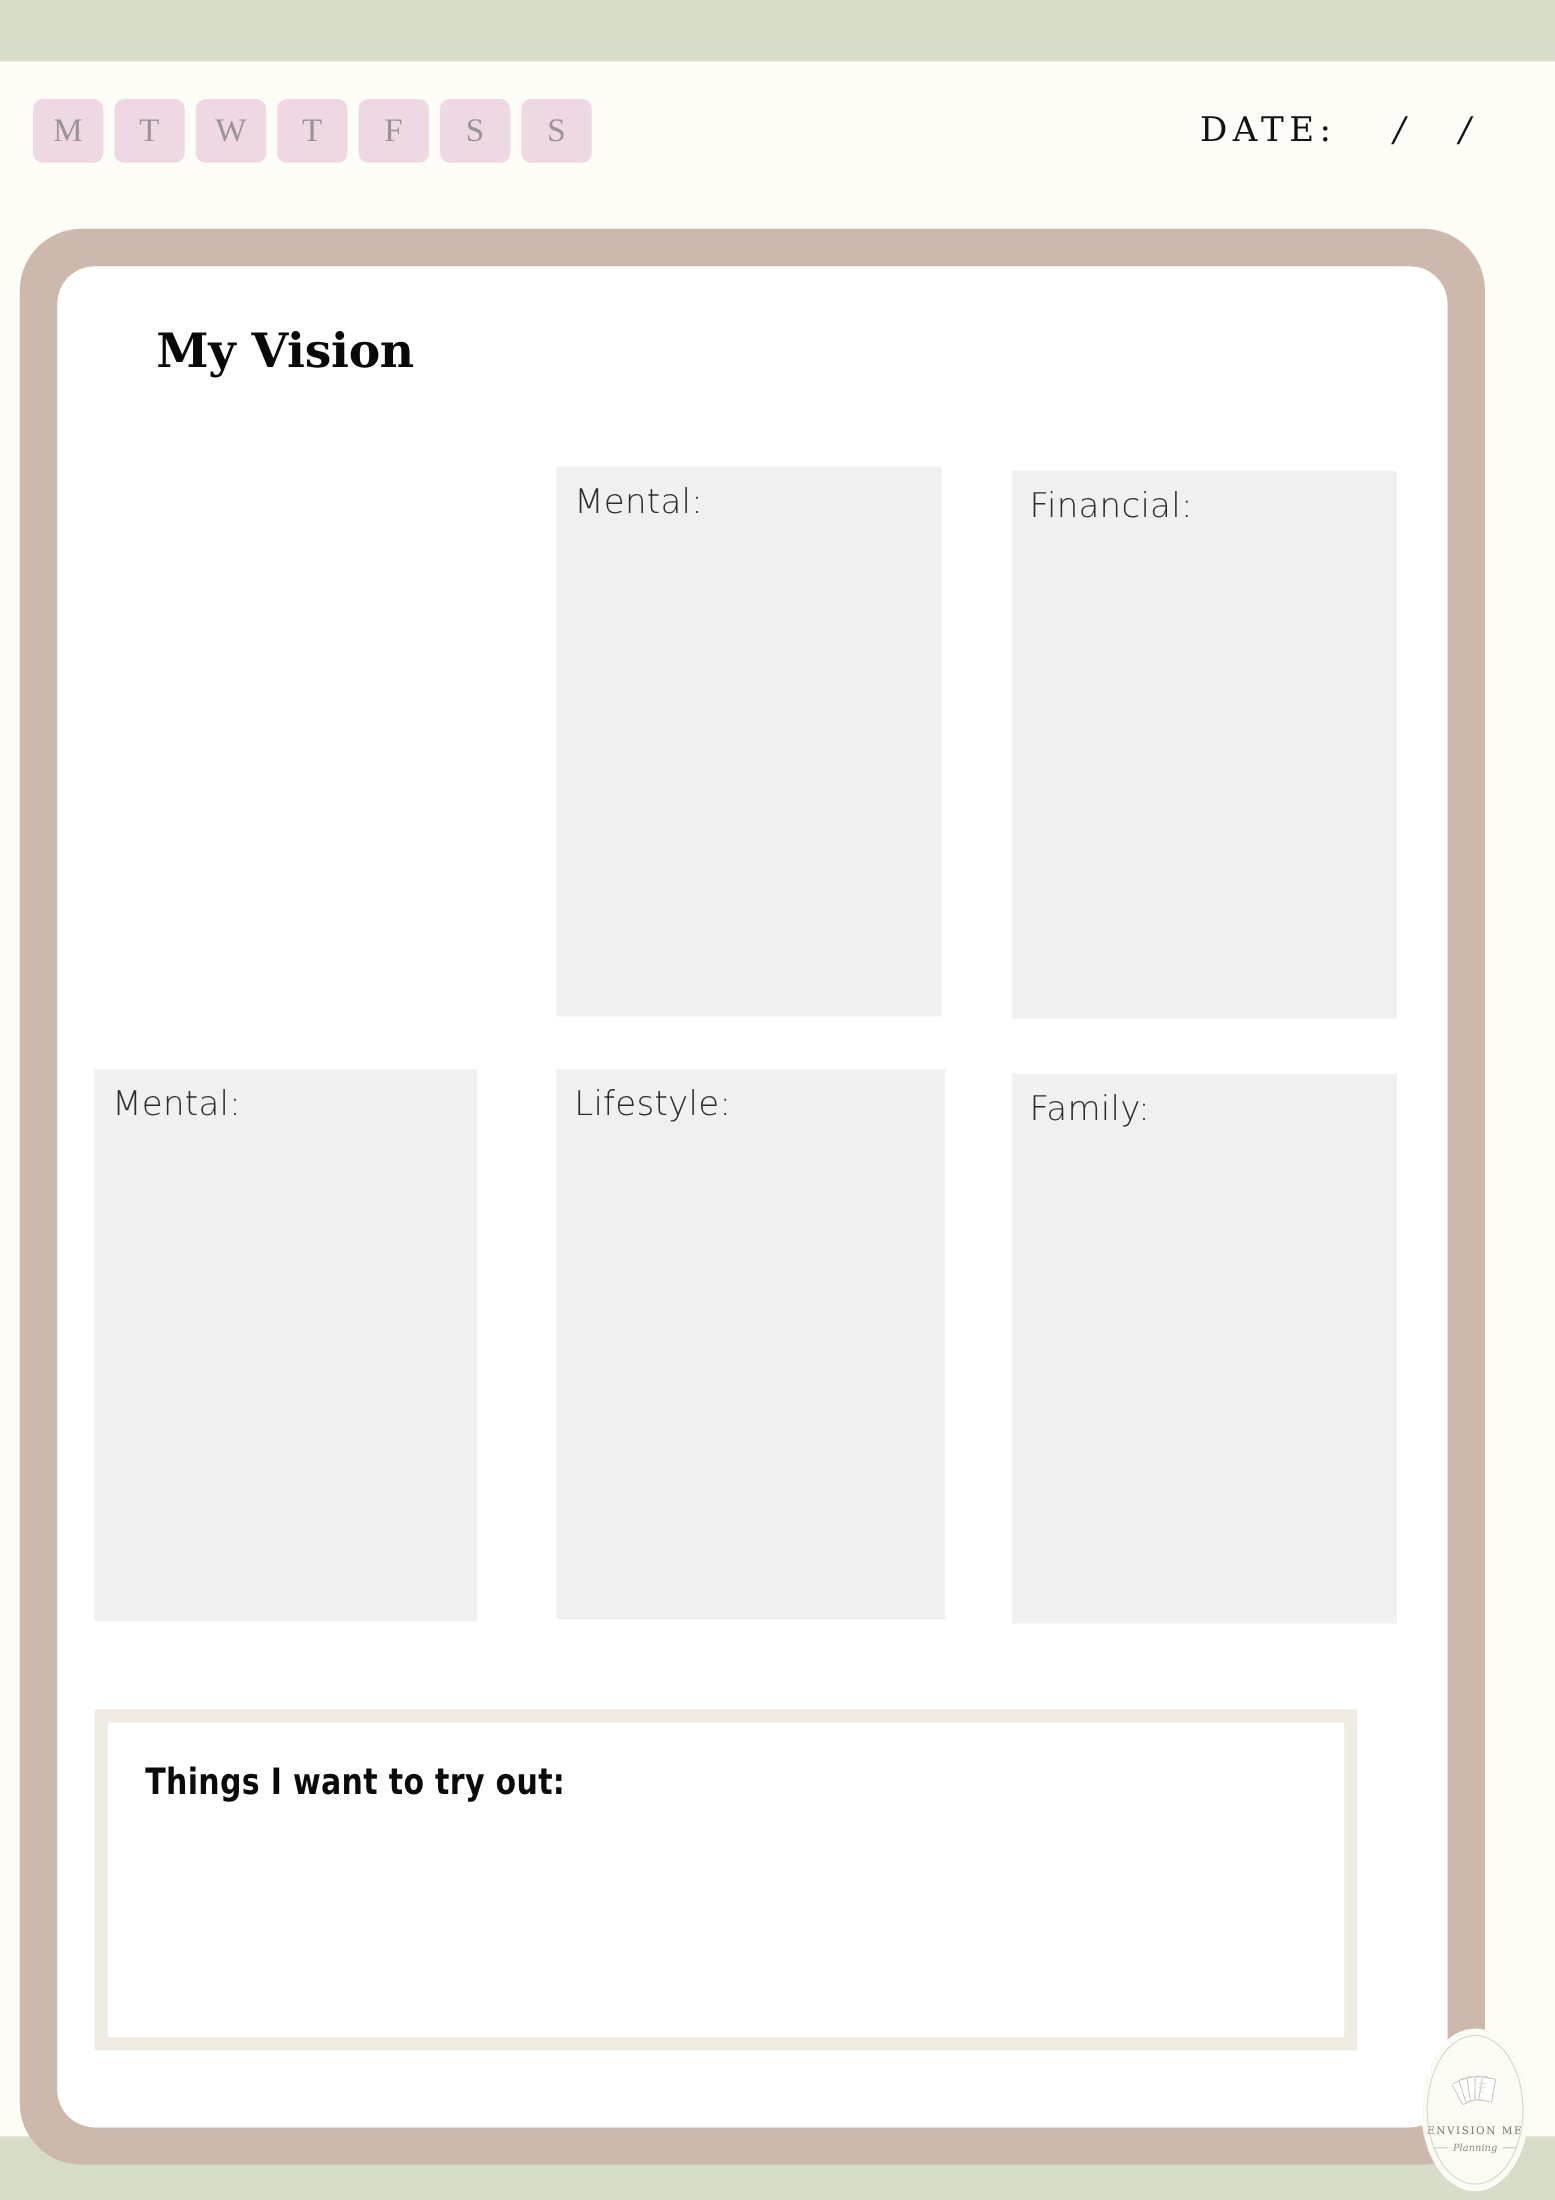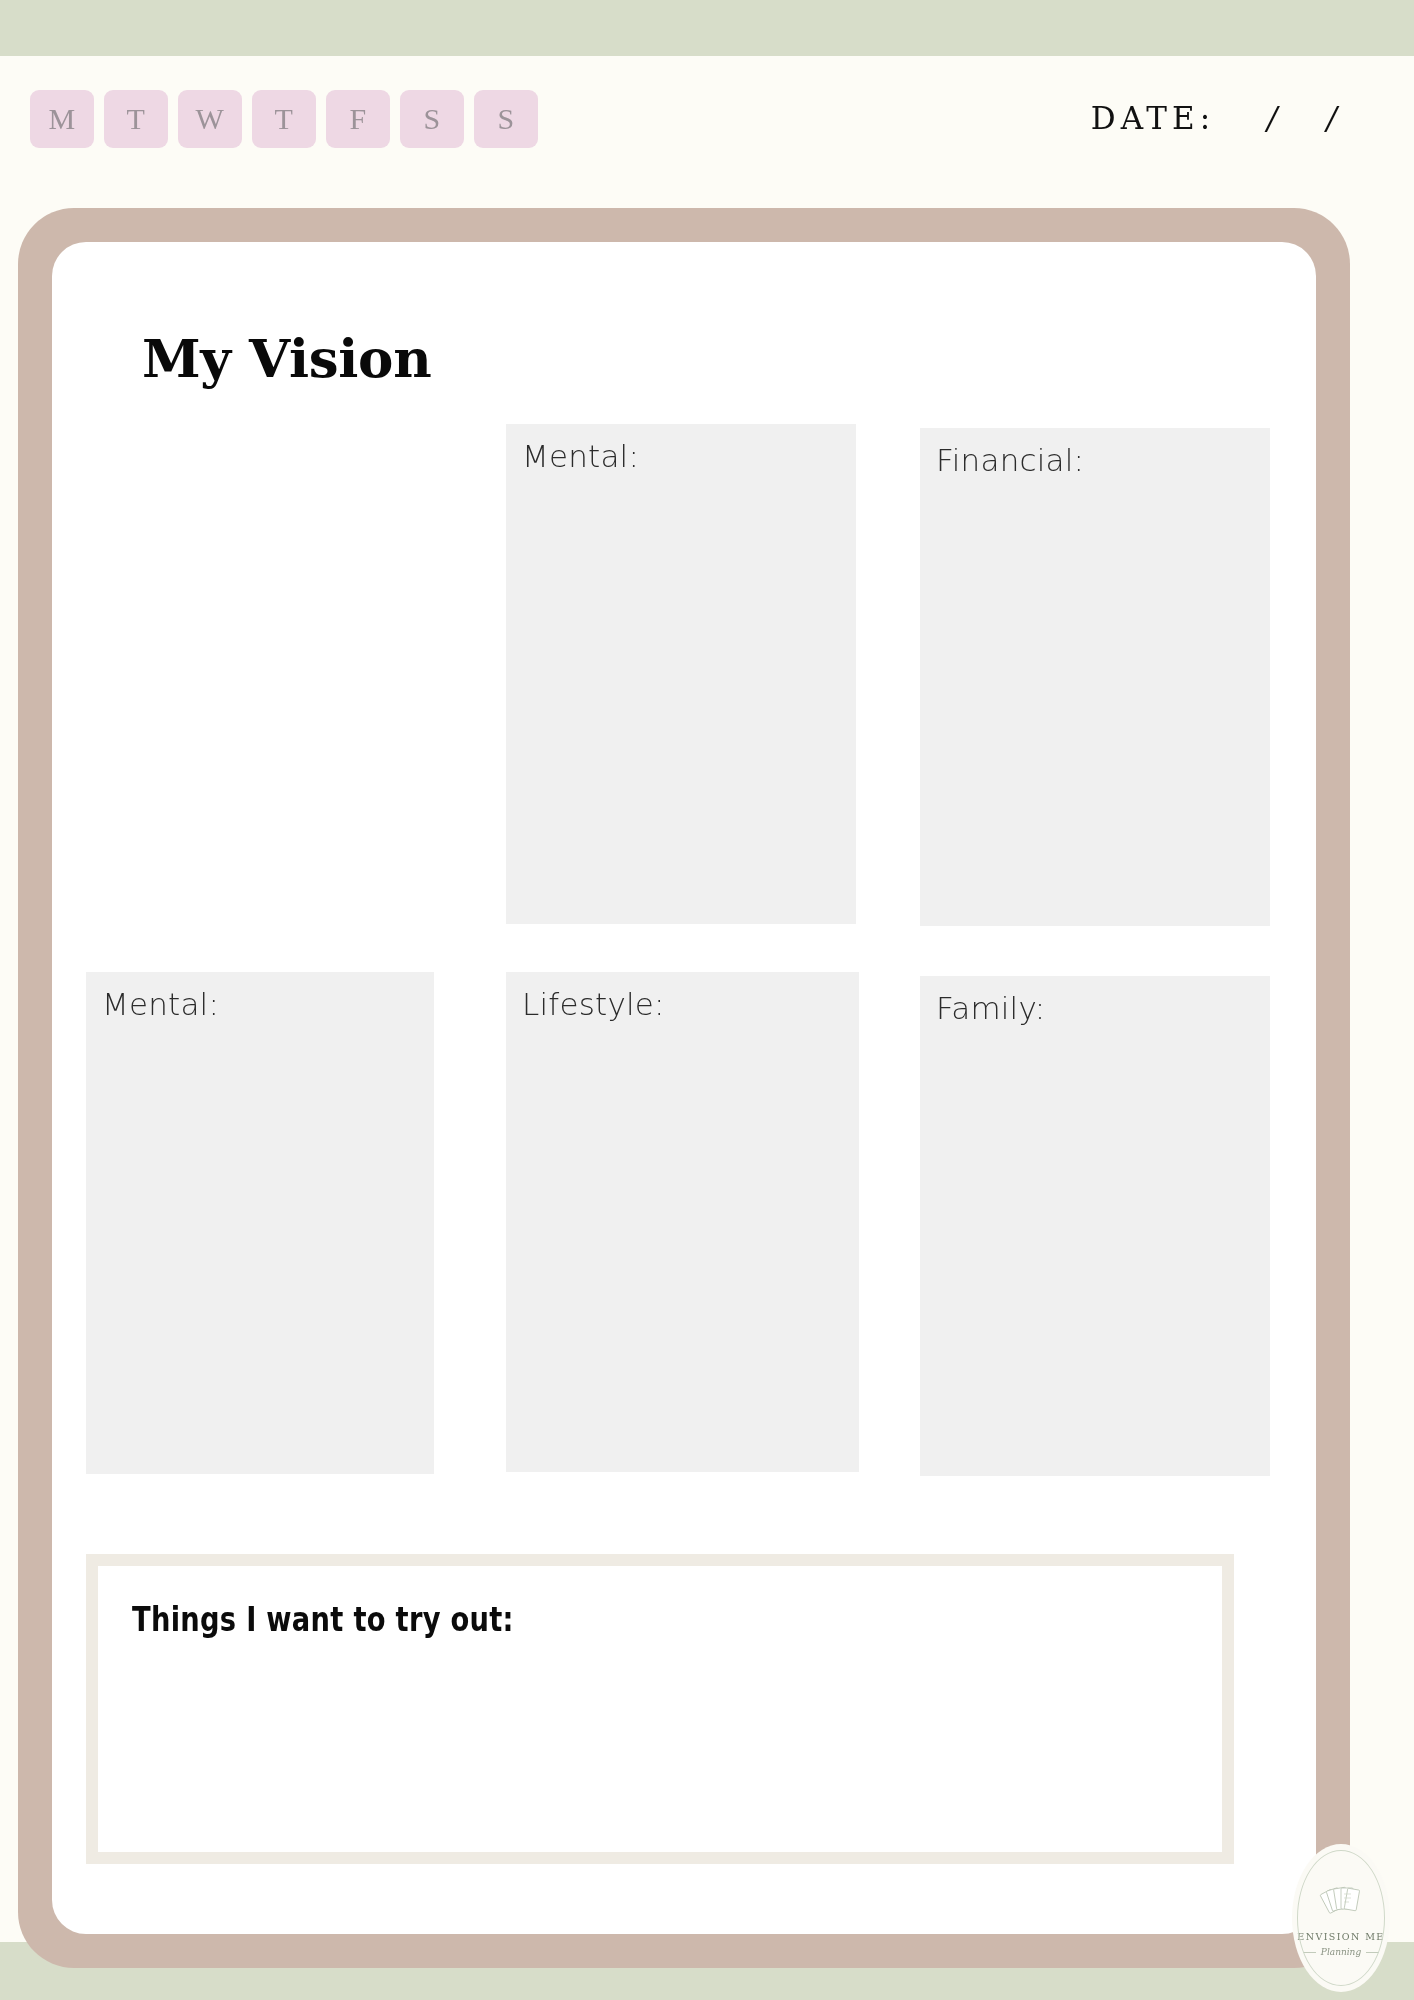--- a/index.html
+++ b/index.html
@@ -108,25 +108,24 @@
     position: relative;
     height: 152px;
   }
   .vision-title {
     position: absolute;
     left: 56px;
     top: 28px;
     width: 300px;
     font-family: "DejaVu Serif", serif;
     font-weight: bold;
-    font-size: 53px;
+    font-size: 43px;
     line-height: 1.12;
     color: #090909;
     letter-spacing: -0.3px;
-    margin-top: 33px;
   }
   .circles {
     position: absolute;
     left: 360px;
     top: 4px;
     display: flex;
     gap: 30px;
   }
   .circle {
     width: 144px;

